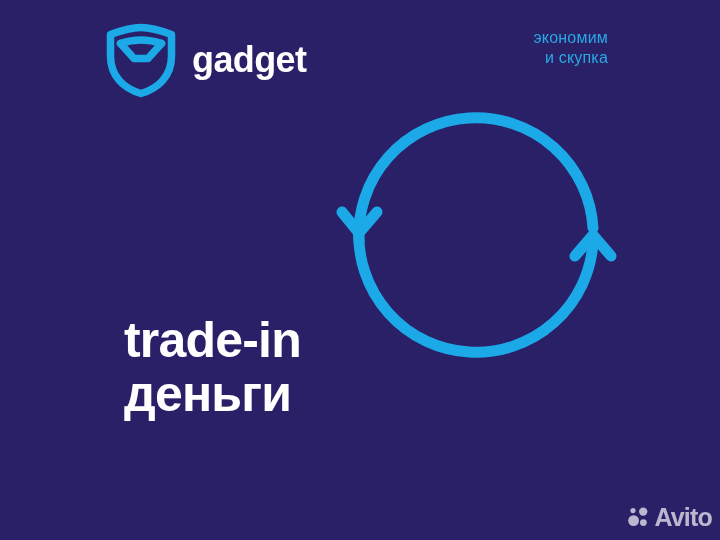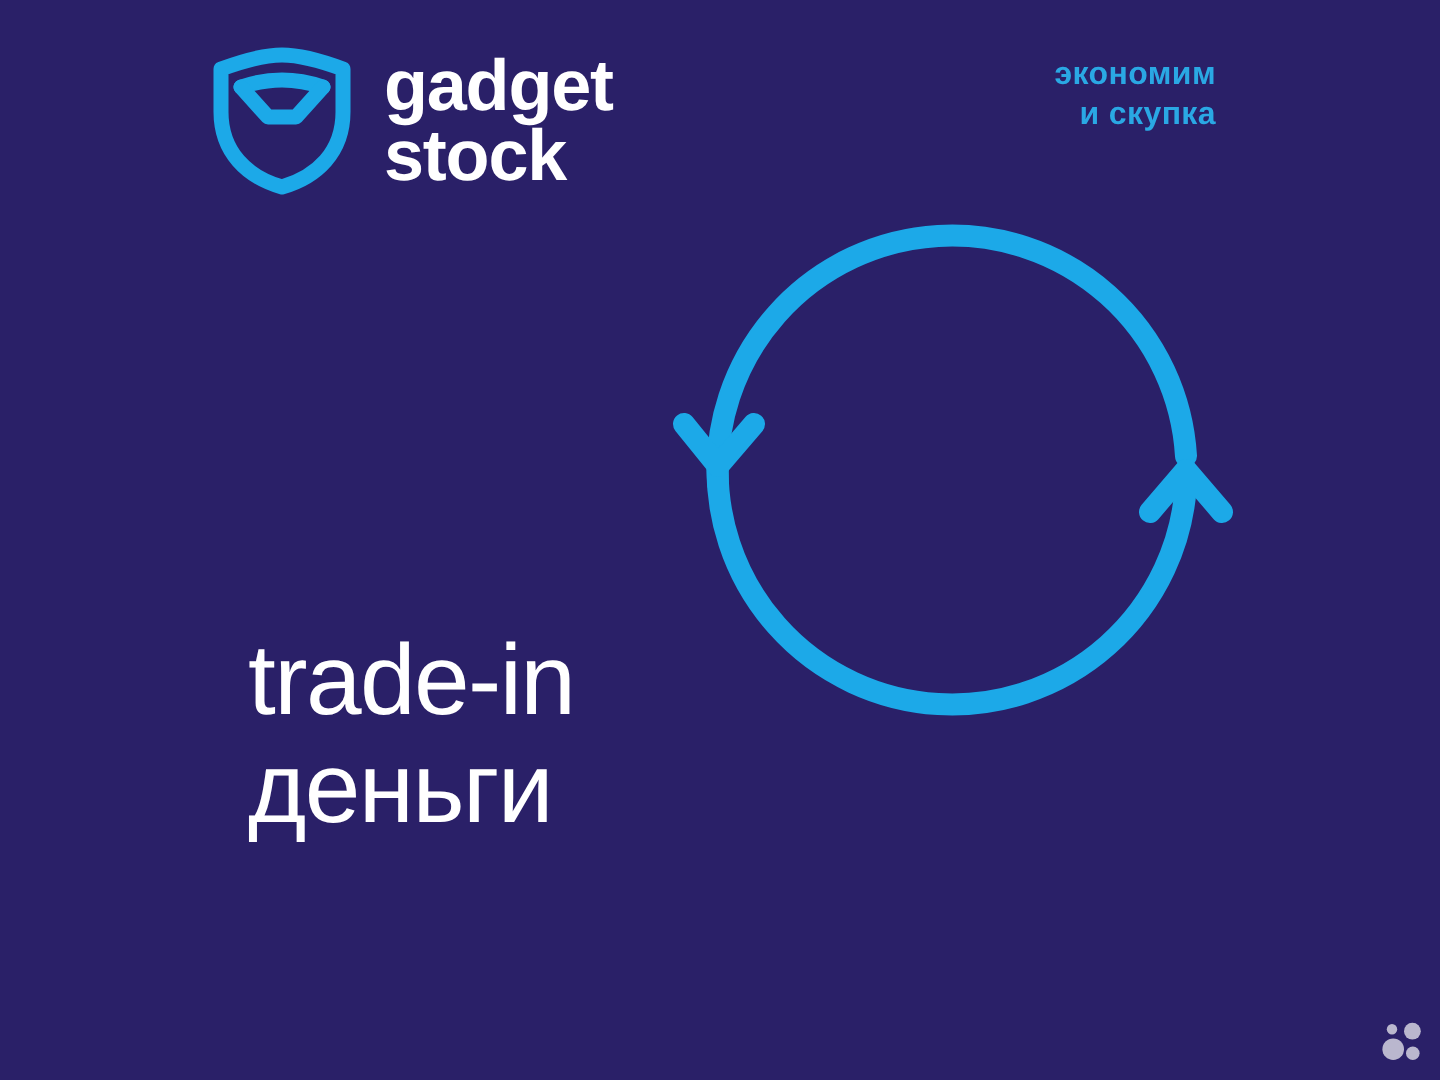--- a/index.html
+++ b/index.html
@@ -49,21 +49,21 @@
     position: absolute;
     right: 112px;
     top: 28px;
     text-align: right;
     line-height: 1.28;
   }
   #tagline .tag-line {
     display: block;
     color: #2aa8e4;
     font-size: 16px;
-    font-weight: 700;
+    font-weight: 400;
     letter-spacing: 0.2px;
   }
 
   
   #cycle-graphic {
     position: absolute;
     left: 330px;
     top: 96px;
     width: 292px;
     height: 282px;
@@ -74,21 +74,21 @@
   #headline {
     position: absolute;
     left: 124px;
     top: 313px;
     line-height: 1.085;
   }
   #headline .hl-line {
     display: block;
     color: #ffffff;
     font-size: 50px;
-    font-weight: 400;
+    font-weight: 700;
     letter-spacing: -0.8px;
     white-space: nowrap;
   }
 
   
   #avito-watermark {
     position: absolute;
     right: 8px;
     bottom: 8px;
     display: flex;
@@ -114,21 +114,20 @@
       <svg viewBox="0 0 74 76" xmlns="http://www.w3.org/2000/svg" fill="none" stroke="#1ca9e8" stroke-width="7.5" stroke-linecap="round" stroke-linejoin="round">
         <path d="M6.5 12.5 C20 7.5 31 5.5 37 5.5 C43 5.5 54 7.5 67.5 12.5
                  L67.5 34 C67.5 54 54.5 66.5 37 71.5
                  C19.5 66.5 6.5 54 6.5 34 Z"></path>
         <path d="M16.5 21.5 C24 19 30.5 18 37 18 C43.5 18 50 19 57.5 21.5"></path>
         <path d="M16.5 21.5 L30 36.5 L44 36.5 L57.5 21.5"></path>
       </svg>
     </span>
     <span id="logo-wordmark">
       <span class="wm-line">gadget</span>
-      <span class="wm-line">stock</span>
     </span>
   </div>
 
   <div id="tagline">
     <span class="tag-line">экономим</span>
     <span class="tag-line">и скупка</span>
   </div>
 
   <div id="cycle-graphic">
     <svg viewBox="0 0 292 282" xmlns="http://www.w3.org/2000/svg" fill="none" stroke="#1ca9e8" stroke-width="11" stroke-linecap="round" stroke-linejoin="round">
@@ -150,15 +149,16 @@
 
   <div id="avito-watermark">
     <span id="avito-dots">
       <svg viewBox="0 0 21 21" xmlns="http://www.w3.org/2000/svg" fill="#ffffff">
         <circle cx="5.6" cy="13.6" r="5.4"></circle>
         <circle cx="15.4" cy="15.6" r="3.4"></circle>
         <circle cx="15.2" cy="4.6" r="4.2"></circle>
         <circle cx="5.0" cy="3.6" r="2.6"></circle>
       </svg>
     </span>
+    <span id="avito-label">Avito</span>
   </div>
 
 </div>
 
 </body></html>

